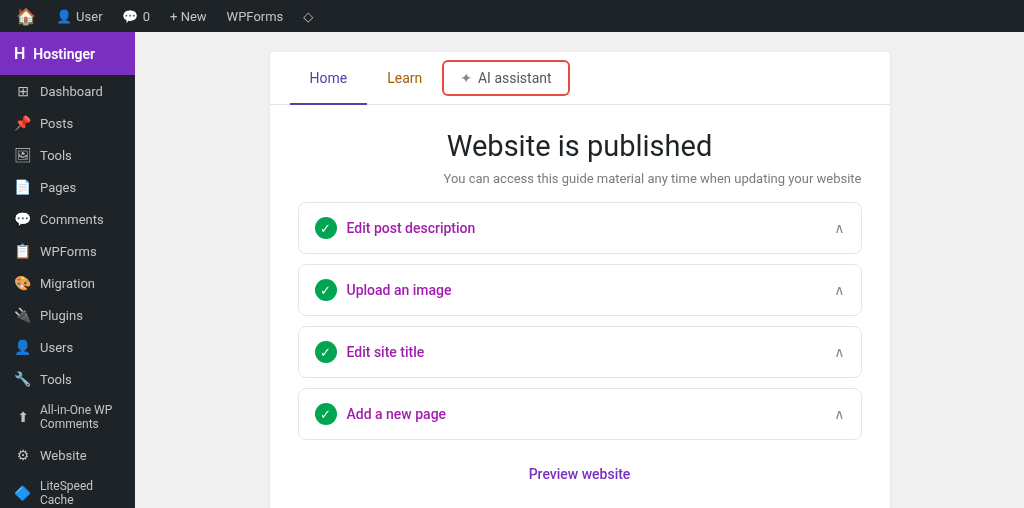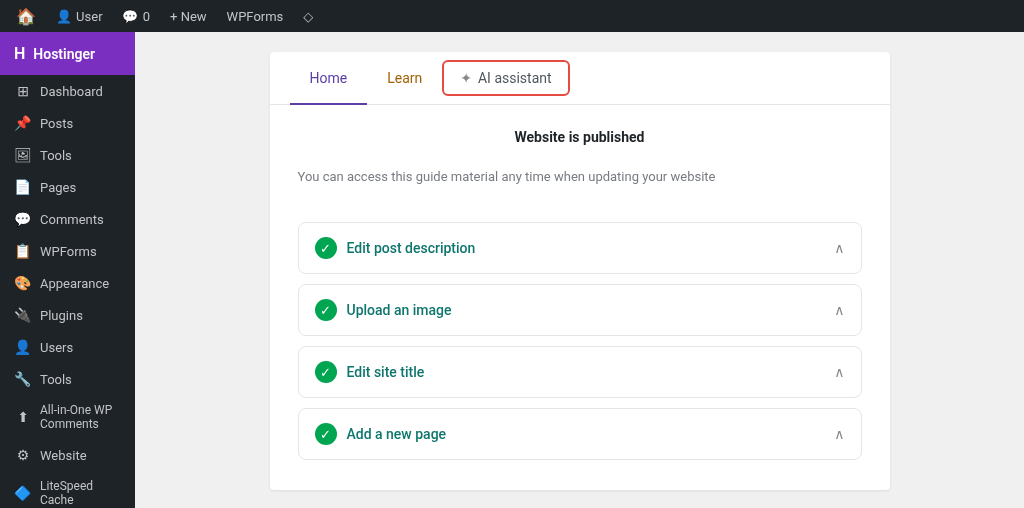--- a/index.html
+++ b/index.html
@@ -95,45 +95,45 @@
       margin: 8px 0;
       padding: 8px 16px;
       border-bottom: 2px solid #e44c41;
     }
     .tab-sparkle { font-size: 14px; color: #888; }
 
     
     .panel-body { padding: 24px 28px 20px; }
 
     .panel-title {
-      font-size: 14px; font-weight: 700; color: #1d2327;
-      text-align: center; margin-bottom: 24px;
+      font-size: 29px; font-weight: 400; color: #1d2327;
+      text-align: center; margin-bottom: 8px;
     }
     .panel-subtitle {
-      font-size: 13px; color: #787c82; text-align: left; margin-bottom: 38px;
+      font-size: 13px; color: #787c82; text-align: right; margin-bottom: 16px;
     }
 
     
     .accordion-item {
       border: 1px solid #e5e5e5;
       border-radius: 8px;
       margin-bottom: 10px;
       background: #fff;
     }
     .accordion-header {
       display: flex; align-items: center; justify-content: space-between;
       padding: 14px 16px; cursor: pointer;
     }
     .accordion-left { display: flex; align-items: center; gap: 10px; }
     .check-icon {
       width: 22px; height: 22px; border-radius: 50%;
       background: #00a551; display: flex; align-items: center; justify-content: center;
       color: #fff; font-size: 13px; flex-shrink: 0;
     }
-    .accordion-label { font-size: 14px; color: #0f766e; font-weight: 500; }
+    .accordion-label { font-size: 14px; color: #a21caf; font-weight: 500; }
     .chevron-icon { color: #888; font-size: 14px; }
 
     
     .preview-link {
       text-align: center; padding: 16px 0 8px;
       color: #7b2fc1; font-size: 14px; cursor: pointer; font-weight: 500;
     }
   </style>
 </head>
 <body>
@@ -188,21 +188,21 @@
     <div class="sidebar-item">
       <span class="sidebar-icon">💬</span>
       <span>Comments</span>
     </div>
     <div class="sidebar-item">
       <span class="sidebar-icon">📋</span>
       <span>WPForms</span>
     </div>
     <div class="sidebar-item">
       <span class="sidebar-icon">🎨</span>
-      <span>Appearance</span>
+      <span>Migration</span>
     </div>
     <div class="sidebar-item">
       <span class="sidebar-icon">🔌</span>
       <span>Plugins</span>
     </div>
     <div class="sidebar-item">
       <span class="sidebar-icon">👤</span>
       <span>Users</span>
     </div>
     <div class="sidebar-item">
@@ -277,16 +277,17 @@
         <div class="accordion-item">
           <div class="accordion-header">
             <div class="accordion-left">
               <div class="check-icon">✓</div>
               <span class="accordion-label">Add a new page</span>
             </div>
             <span class="chevron-icon">∧</span>
           </div>
         </div>
 
+        <div class="preview-link">Preview website</div>
       </div>
     </div>
   </div>
 </div>
 
 </body></html>

